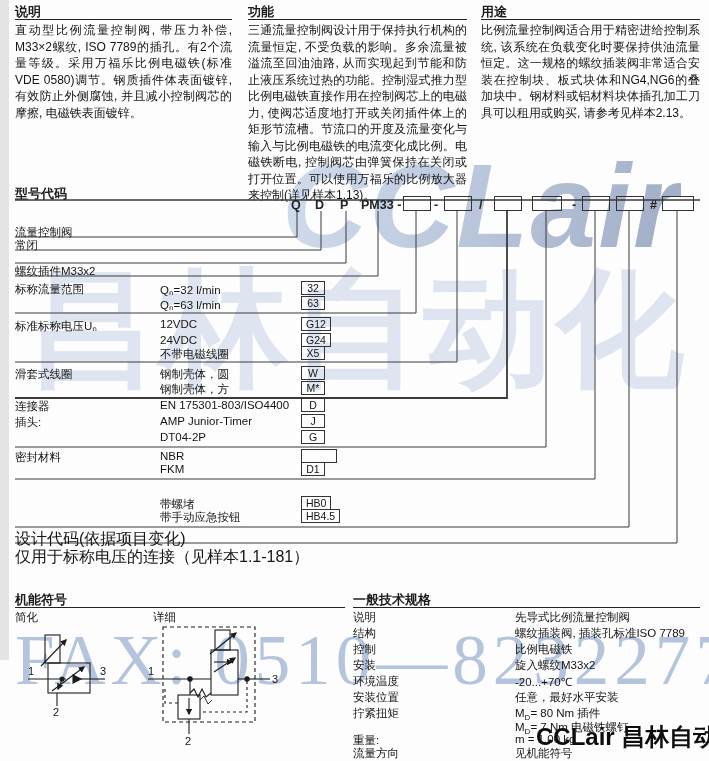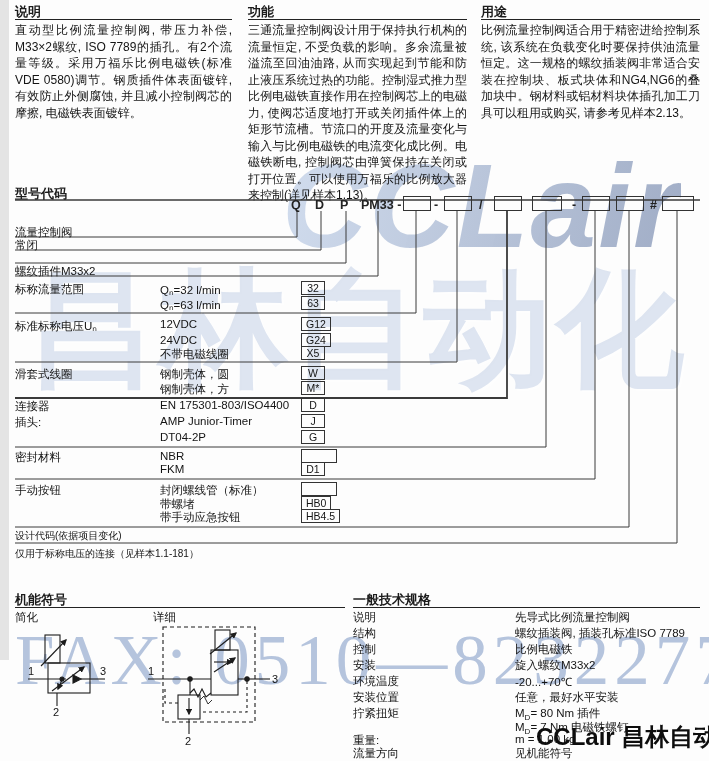--- a/index.html
+++ b/index.html
@@ -30,21 +30,21 @@
   .sec-head{position:absolute;font-size:13px;font-weight:bold;text-align:right;}
   .mc-letter{position:absolute;top:198px;font-size:12.5px;font-weight:bold;color:#222;}
   .mc-box{position:absolute;top:196px;height:13px;border:1px solid #333;min-width:16px;
           padding:0 4px;font-size:10.5px;line-height:13px;text-align:center;background:transparent;}
   .mrow{position:absolute;left:0;width:570px;height:14px;font-size:11.5px;color:#141414;}
   .mrow .c1{position:absolute;left:15px;white-space:nowrap;}
   .mrow .c2{position:absolute;left:160px;white-space:nowrap;}
   .mrow .cbox{position:absolute;left:301px;top:-1px;height:12px;border:1px solid #333;
               min-width:14px;padding:0 4px;font-size:10.5px;line-height:12px;text-align:center;}
   .mrow .cbox.blank{width:26px;}
-  .note{position:absolute;left:15px;font-size:10px;color:#141414;white-space:nowrap;}
+  .note{position:absolute;left:15px;font-size:16px;color:#141414;white-space:nowrap;}
   svg{position:absolute;}
   
   .spec-row{position:absolute;font-size:11.5px;color:#141414;white-space:nowrap;}
   .spec-label{position:absolute;left:353px;}
   .spec-value{position:absolute;left:515px;}
   sub.tq{font-size:8px;vertical-align:-3px;}
   .sym-label{position:absolute;font-size:11.5px;color:#141414;}
 </style>
 </head>
 <body>
@@ -163,25 +163,20 @@
   </div>
   <div class="mrow" style="top:450px">
     <span class="c1">密封材料</span>
     <span class="c2">NBR</span>
     <span class="cbox blank"></span>
   </div>
   <div class="mrow" style="top:463px">
     <span class="c1"></span>
     <span class="c2">FKM</span>
     <span class="cbox">D1</span>
-  </div>
-  <div class="mrow" style="top:483px">
-    <span class="c1">手动按钮</span>
-    <span class="c2">封闭螺线管（标准）</span>
-    <span class="cbox blank"></span>
   </div>
   <div class="mrow" style="top:497px">
     <span class="c1"></span>
     <span class="c2">带螺堵</span>
     <span class="cbox">HB0</span>
   </div>
   <div class="mrow" style="top:510px">
     <span class="c1"></span>
     <span class="c2">带手动应急按钮</span>
     <span class="cbox">HB4.5</span>

